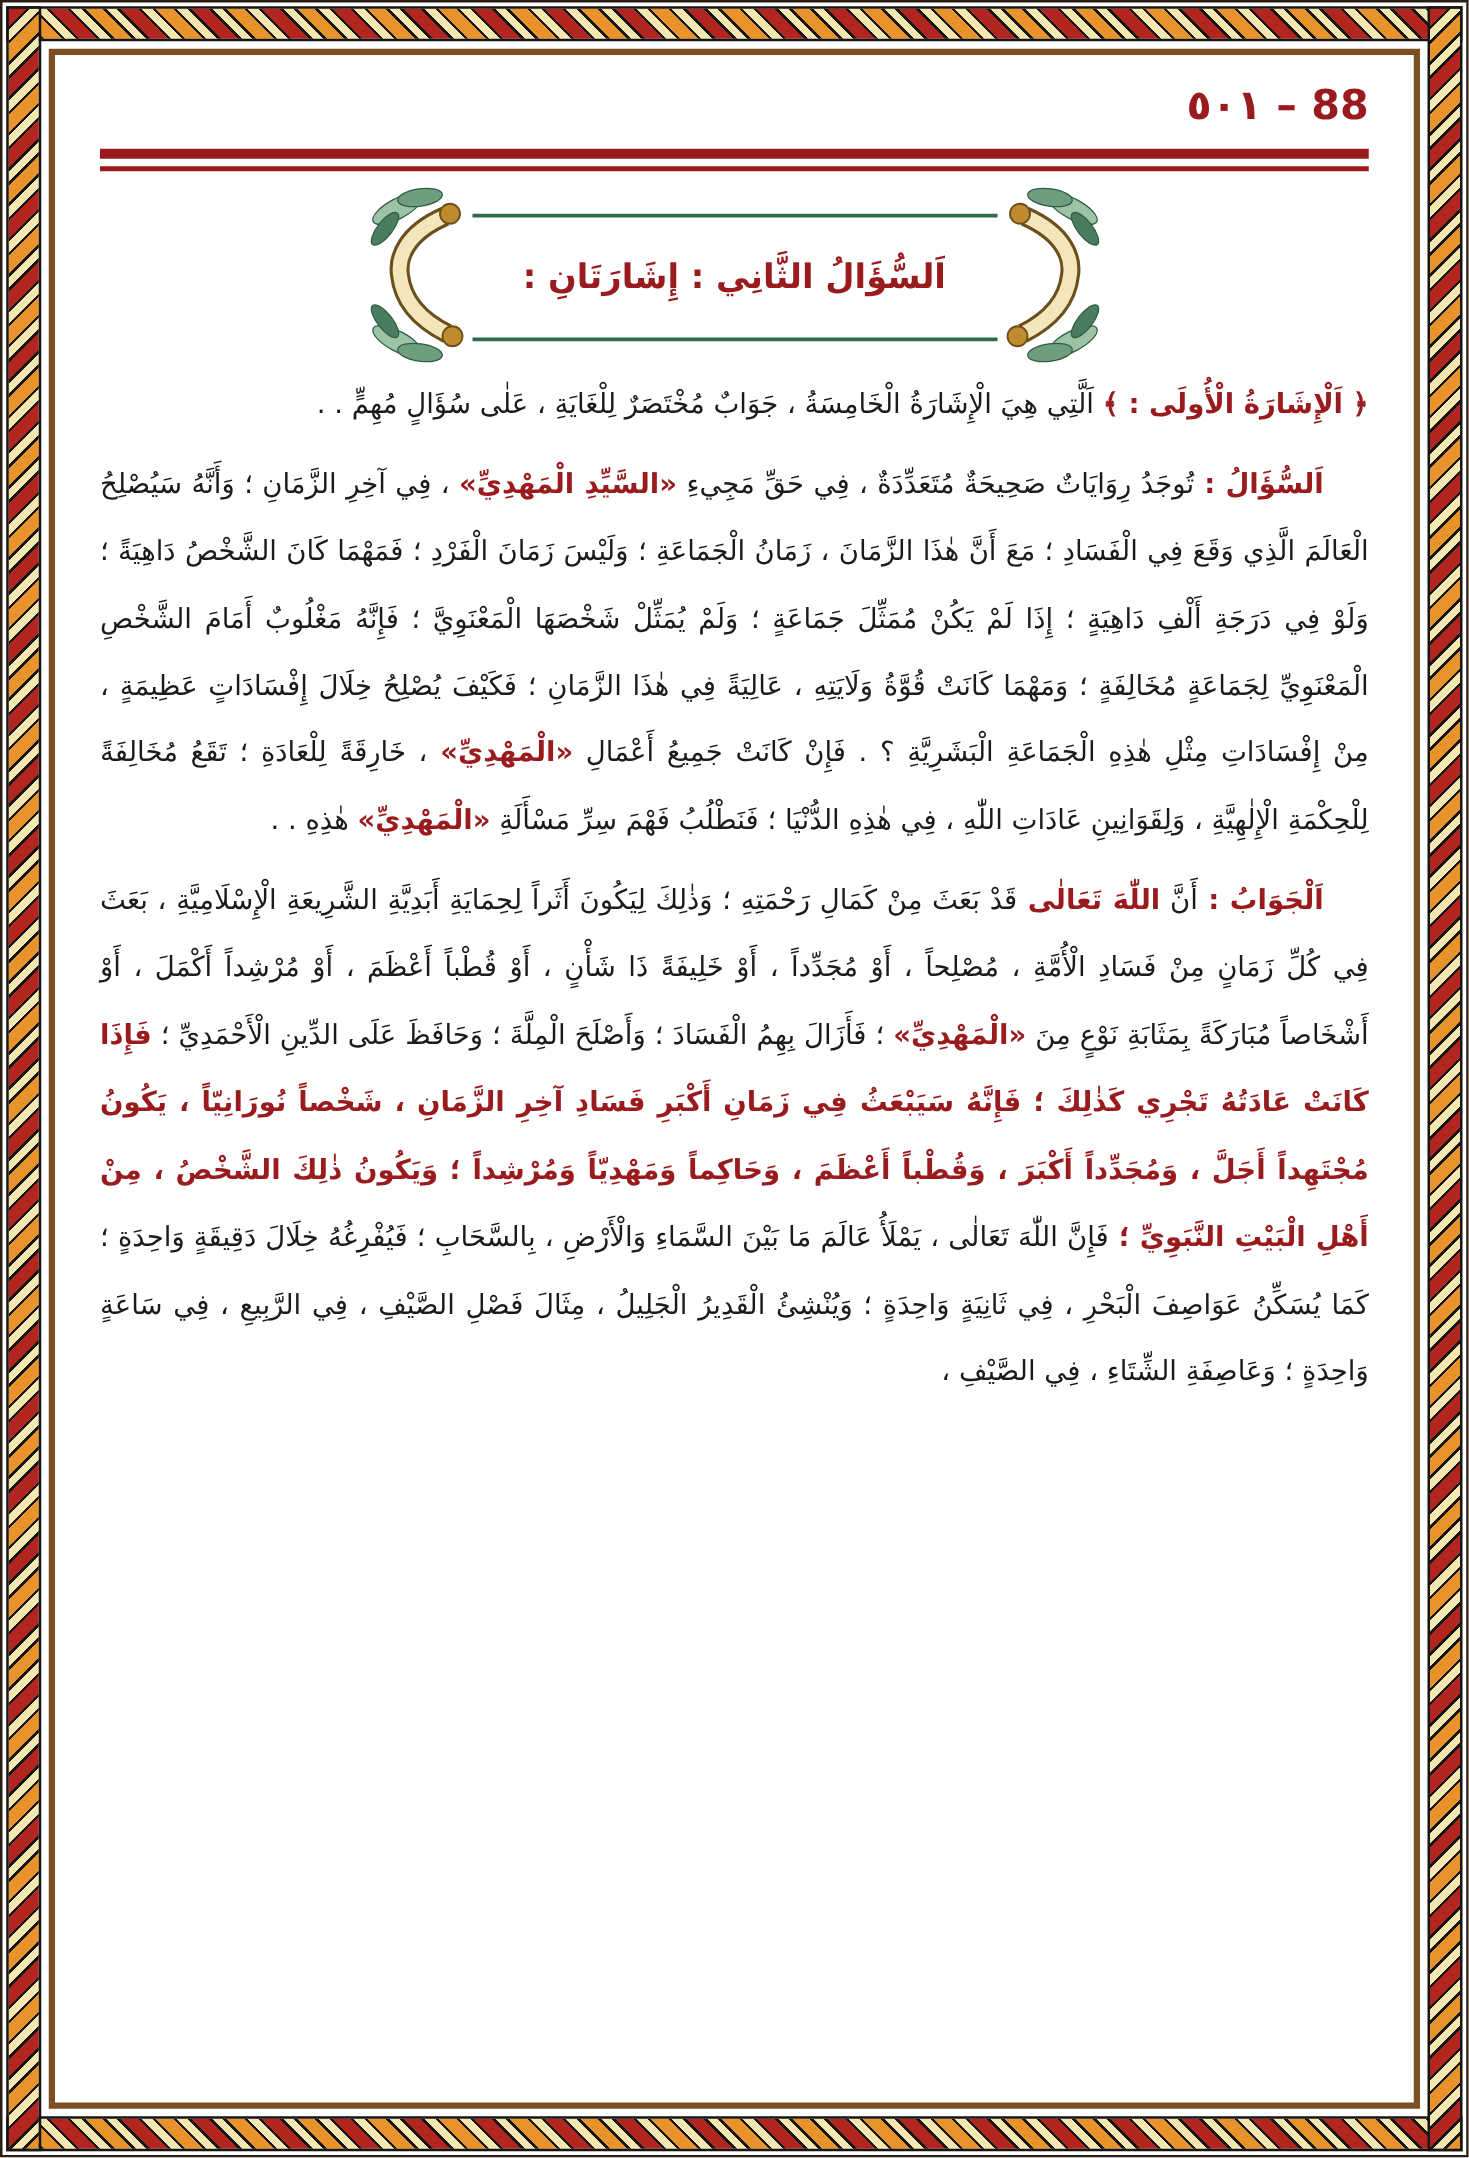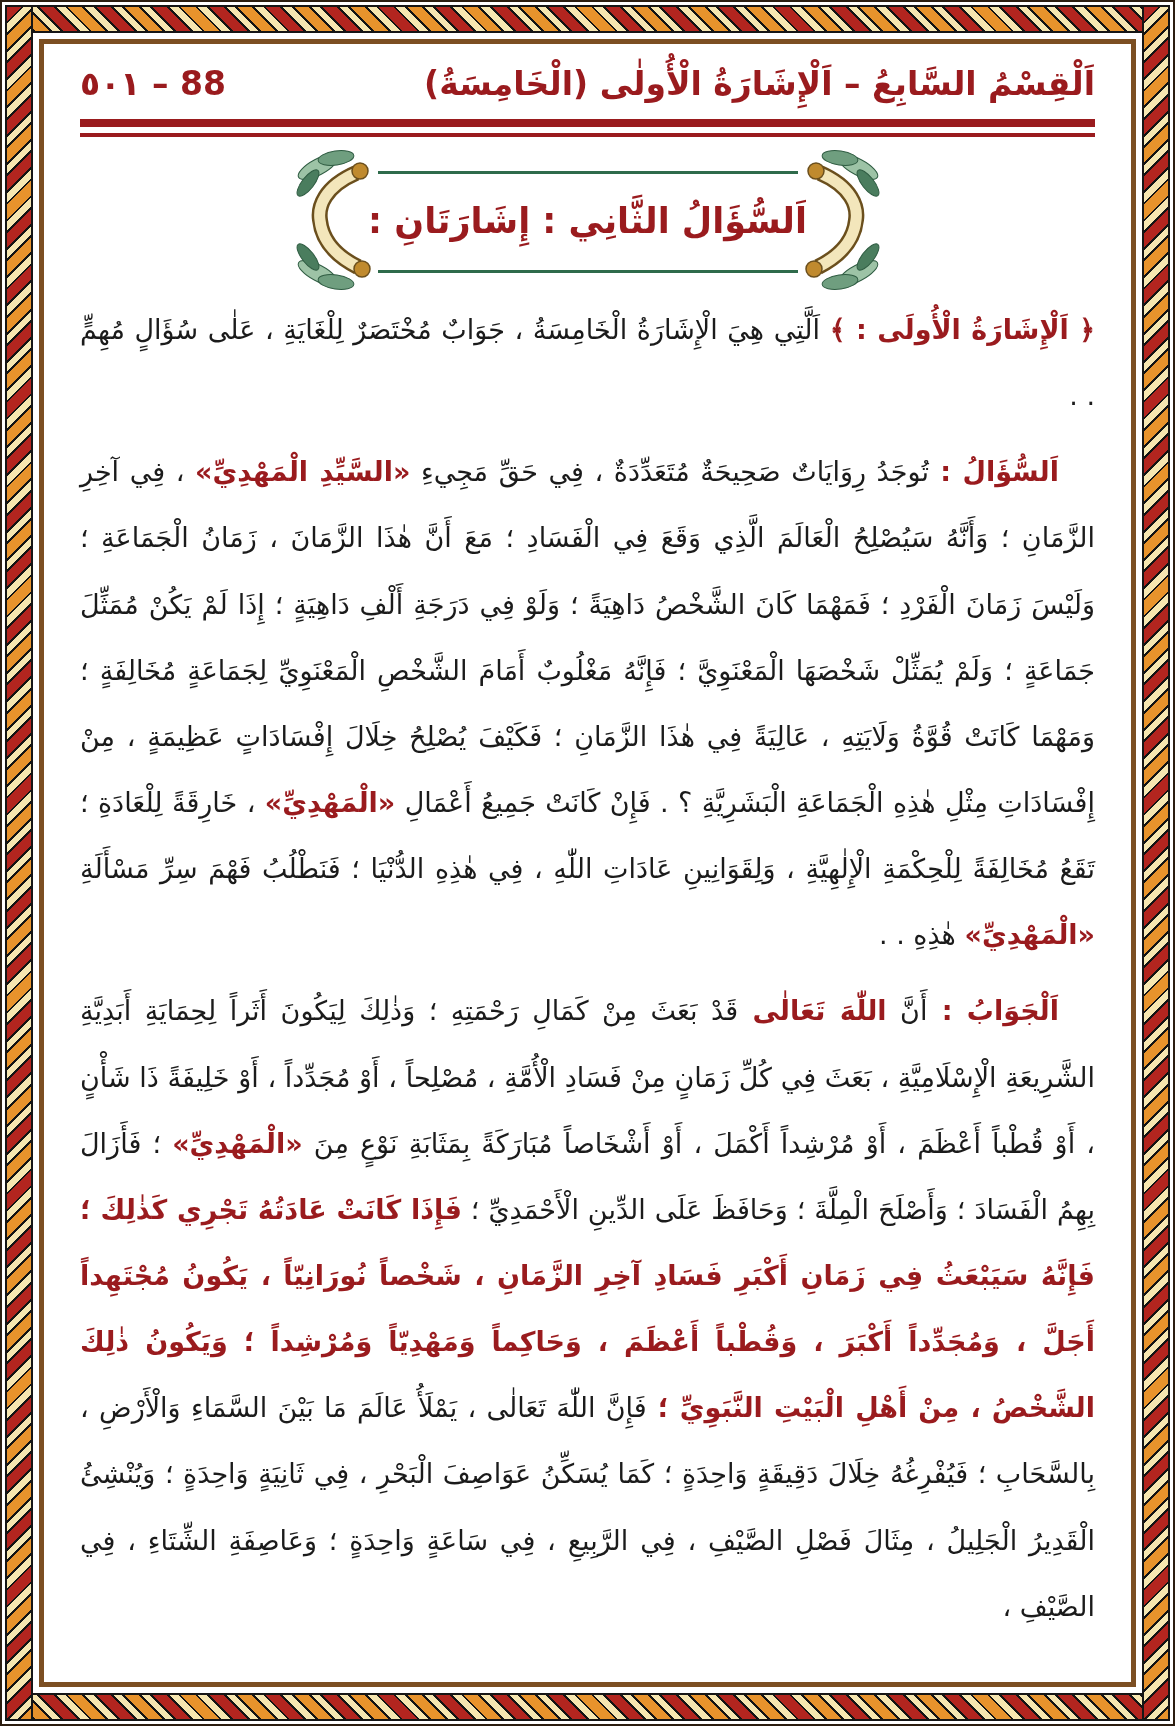--- a/index.html
+++ b/index.html
@@ -39,49 +39,48 @@
     color:var(--red);font-weight:bold;font-size:33px;margin-top:4px;
   }
   .rule{margin-top:16px;border-top:8px solid var(--red);border-bottom:4px solid var(--red);height:6px;}
   
   .banner{position:relative;width:560px;height:120px;margin:24px auto 6px auto;}
   .banner-line{position:absolute;left:70px;right:70px;border-top:3px solid var(--green);}
   .banner-line.top{top:10px}
   .banner-line.bot{bottom:8px}
   .banner-text{
     position:absolute;inset:0;display:flex;align-items:center;justify-content:center;
-    color:var(--red);font-size:35px;font-weight:bold;
+    color:var(--red);font-size:27px;font-weight:bold;
   }
   .ornament{position:absolute;top:-16px;width:96px;height:150px;}
   .ornament.l{left:-20px;}
   .ornament.r{right:-20px;transform:scaleX(-1);}
   
   .body-text{
-    margin-top:16px;font-size:27px;line-height:2.45;text-align:justify;
+    margin-top:16px;font-size:22px;line-height:2.45;text-align:justify;
     color:var(--ink);
   }
   .para{margin:0 0 10px 0;}
   .para.indent{text-indent:36px;}
   .run-black{color:var(--ink);}
   .run-red{color:var(--red);font-weight:bold;}
 </style>
 </head>
 <body>
 
 <div class="page">
 
   <div class="strip h top"></div>
   <div class="strip h bottom"></div>
   <div class="strip v left"></div>
   <div class="strip v right"></div>
 
   <div class="content">
 
     <div class="header">
-      <div>اَلْقِسْمُ السَّابِعُ – اَلْإِشَارَةُ الْأُولٰى (الْخَامِسَةُ)</div>
       <div>88 – ٥٠١</div>
     </div>
 
     <div class="rule"></div>
 
     <div class="banner">
       <svg class="ornament l" viewBox="0 0 96 150">
         <g stroke="#2f5c42" stroke-width="1">
           <ellipse cx="30" cy="22" rx="22" ry="8" fill="#9dc3a6" transform="rotate(-28 30 22)"></ellipse>
           <ellipse cx="48" cy="13" rx="18" ry="7" fill="#6f9e7f" transform="rotate(-8 48 13)"></ellipse>

